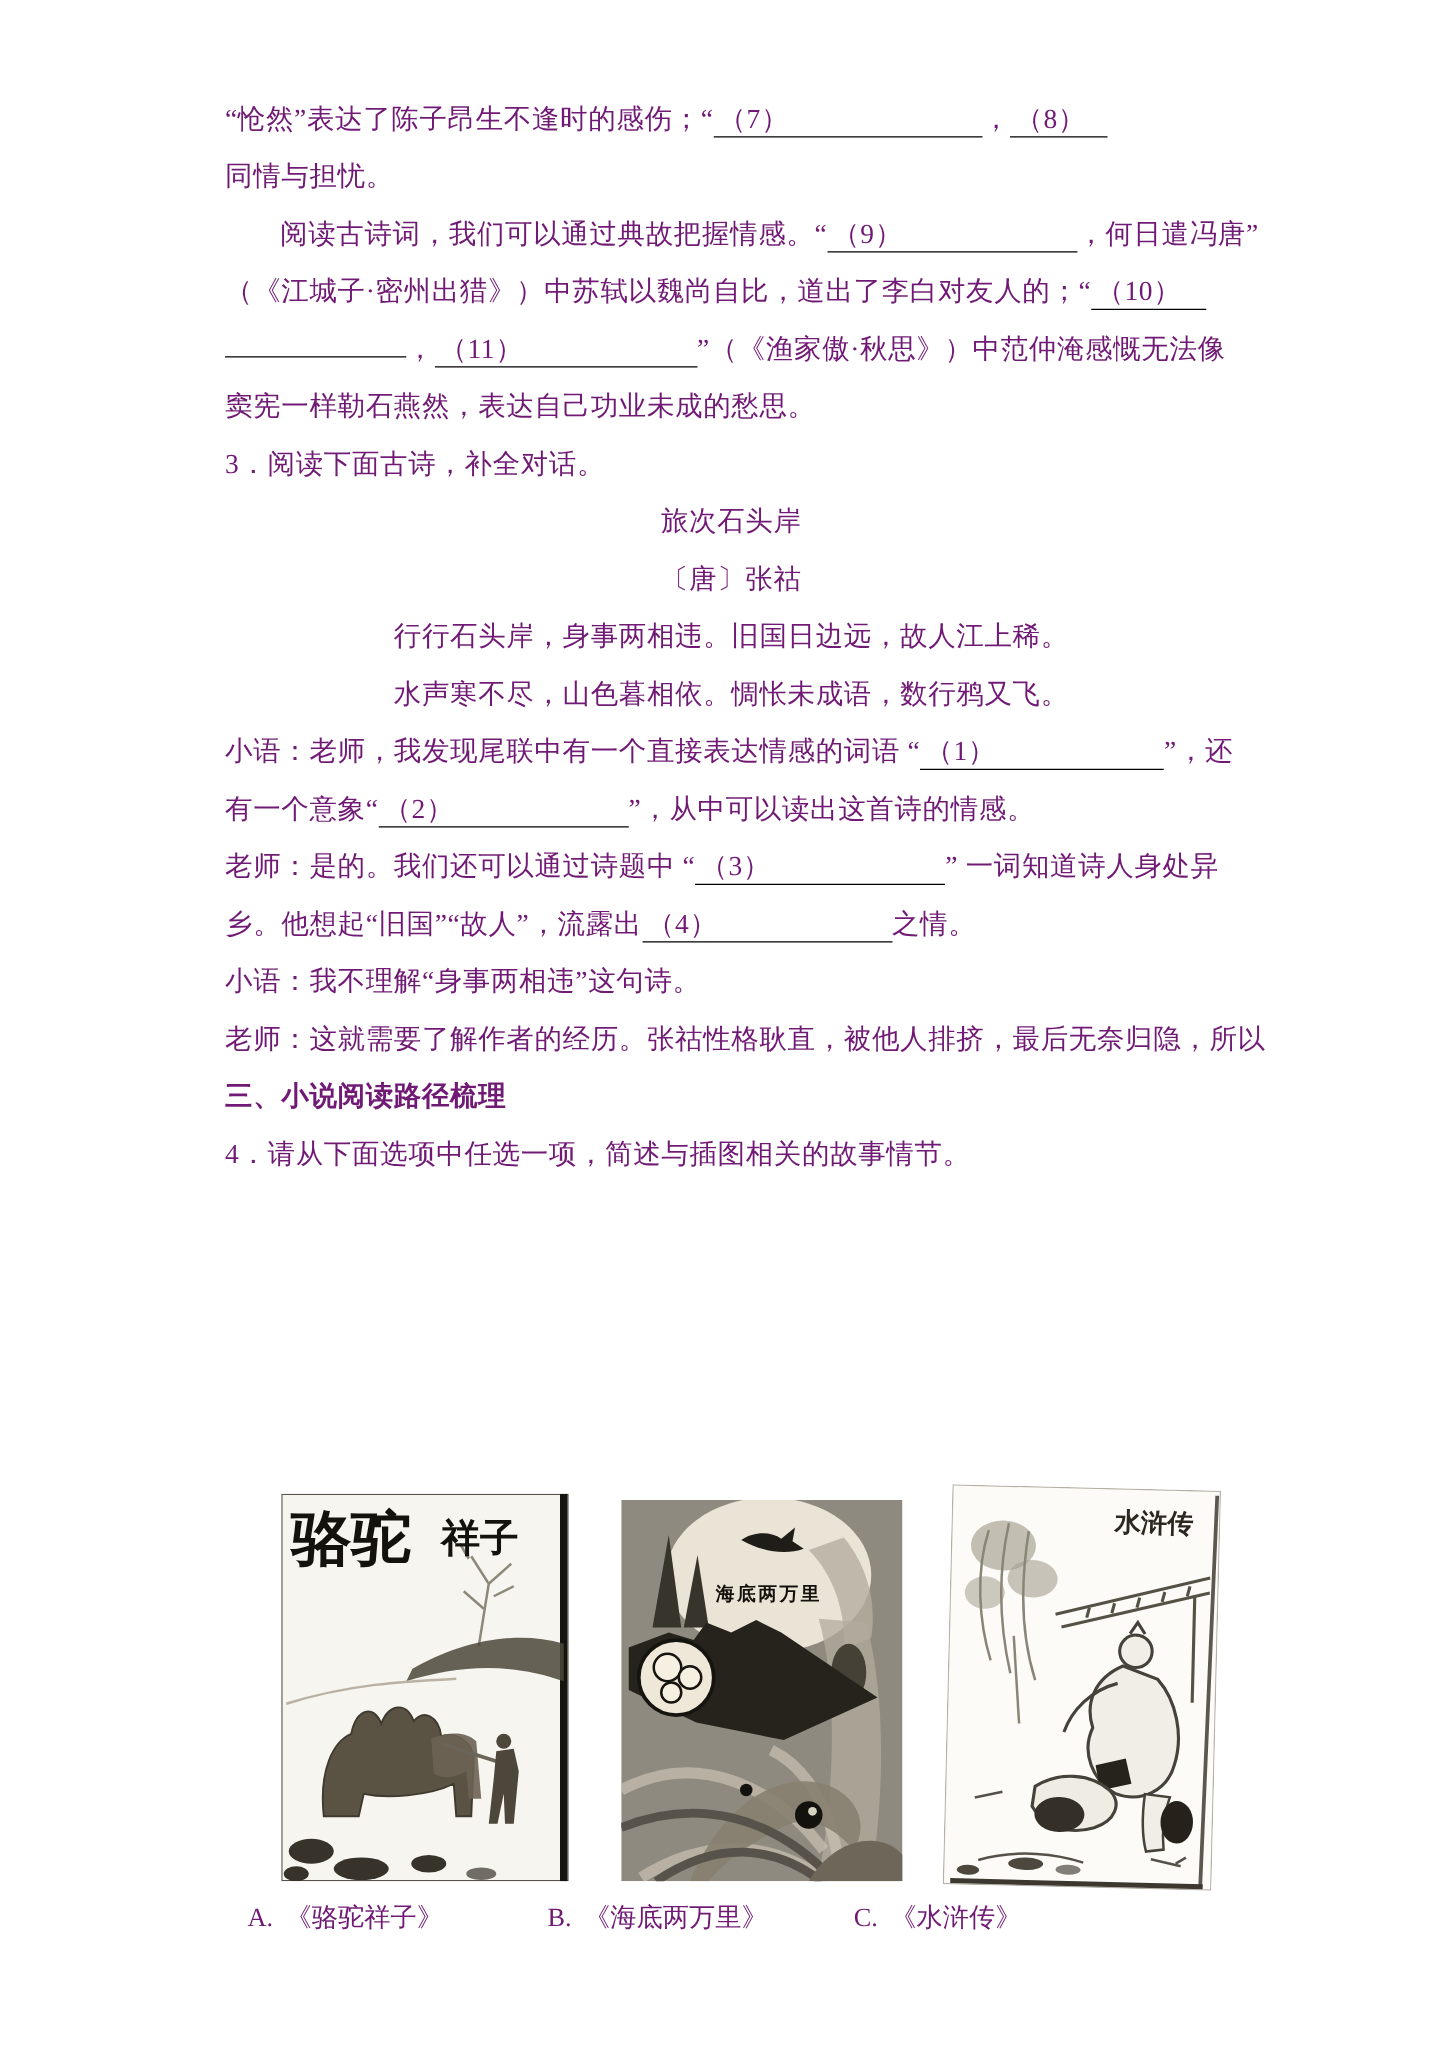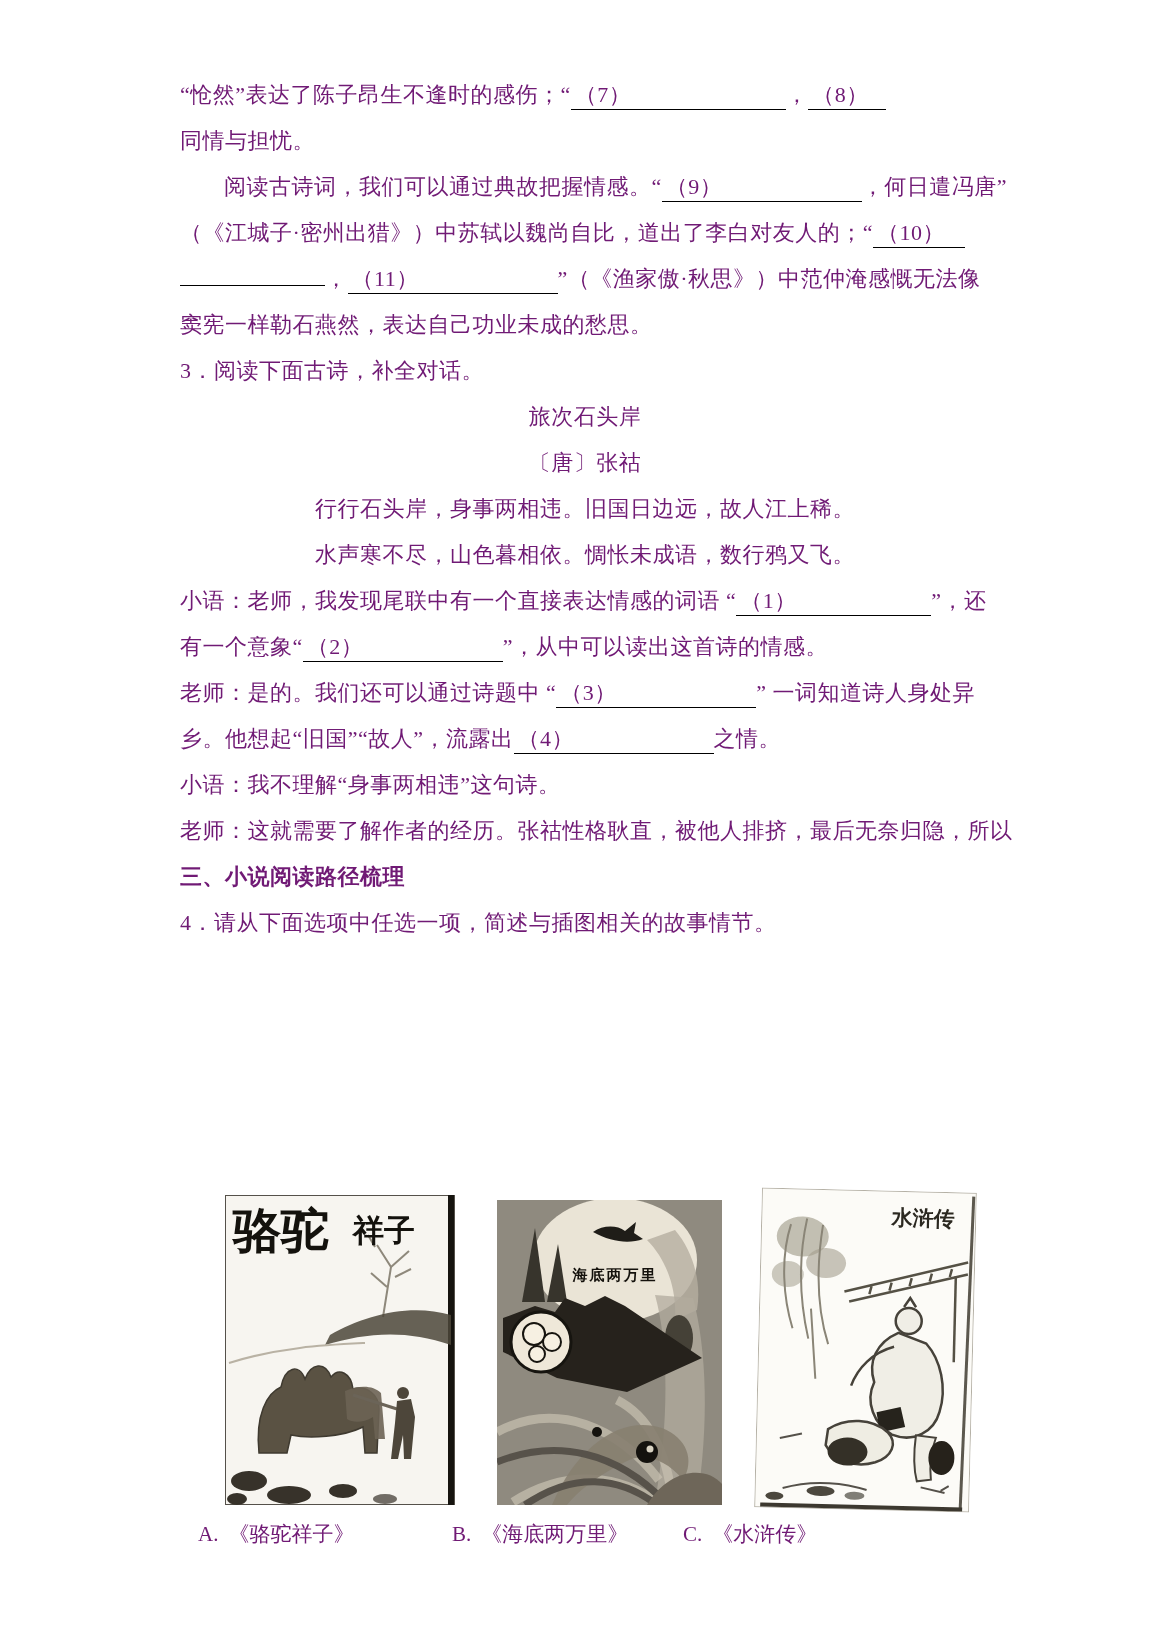--- a/index.html
+++ b/index.html
@@ -21,21 +21,21 @@
   }
   .figures { position:absolute; left:0; top:1185px; width:1016px; height:330px; }
   .cover { position:absolute; }
   .cover svg { display:block; }
   .cover-a { left:225px; top:10px; }
   .cover-b { left:497px; top:15px; }
   .cover-c { left:758px; top:5px; transform:rotate(1.4deg); }
   .captions { position:absolute; left:0; top:1520px; width:1158px; height:34px; font-size:21px; }
   .caption { position:absolute; white-space:nowrap; }
   .caption-a { left:198px; }
-  .caption-b { left:452px;text-align:center; }
+  .caption-b { left:438px;text-align:center; }
   .caption-c { left:683px; }
   .caption .lbl { margin-right:10px; }
 </style>
 </head>
 <body>
 
 <div class="page">
 
   <div class="text-block">
       <div class="line"><span>“怆然”表达了陈子昂生不逢时的感伤；“</span><span class="blank" style="min-width: 215px;">（7）</span><span>，</span><span class="blank" style="min-width: 78px;">（8）</span></div>

